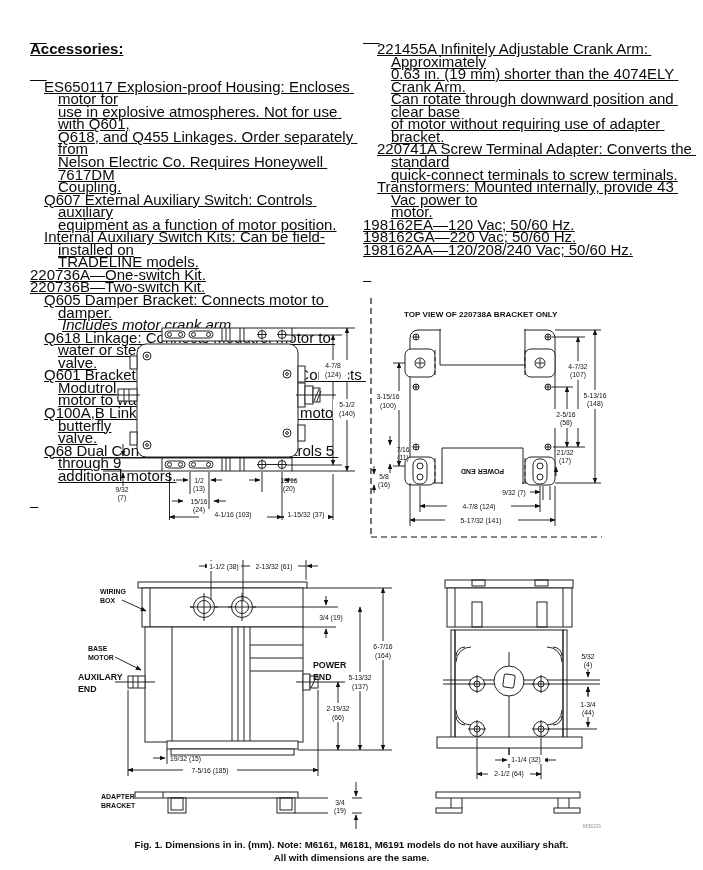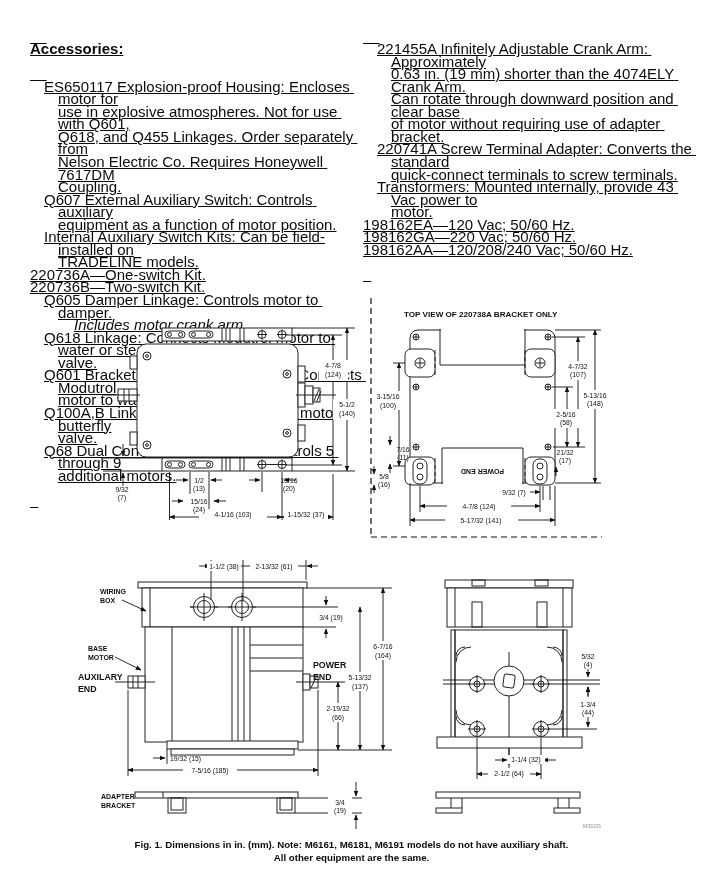--- a/index.html
+++ b/index.html
@@ -4,21 +4,21 @@
 <style>
   html,body{margin:0;padding:0;background:#fff;}
   #page{position:relative;width:703px;height:870px;background:#fff;overflow:hidden;
         font-family:"Liberation Sans",sans-serif;color:#0b0b0b;}
   .col{position:absolute;top:18px;font-size:15px;line-height:12.55px;white-space:pre-wrap;text-decoration:underline;}
   #colL{left:30px;width:333px;}
   #colR{left:363px;width:332px;}
   .acc-head{font-weight:bold;}
   .acc-item{}
   .ind1{margin-left:14px;padding-left:14px;text-indent:-14px;}
-  .ind2{margin-left:44px;}
+  .ind2{margin-left:32px;}
   .ind3{padding-left:14px;text-indent:-14px;}
   .ital{font-style:italic;}
   svg{position:absolute;overflow:visible;}
   .s{stroke:#222;fill:none;stroke-width:1;}
   .sw{stroke:#222;fill:#fff;stroke-width:1;}
   .dl{stroke:#111;fill:none;stroke-width:0.9;}
   .dash{stroke-dasharray:4 3;}
   .wbx{fill:#fff;stroke:none;}
   text{font-family:"Liberation Sans",sans-serif;}
   .dim{font-size:6.8px;fill:#111;}
@@ -36,21 +36,21 @@
 <div id="page">
 
   <div id="colL" class="col">
     <div class="acc-head">Accessories:</div>
     <div><div class="acc-item ind1">ES650117 Explosion-proof Housing: Encloses motor for
 use in explosive atmospheres. Not for use with Q601,
 Q618, and Q455 Linkages. Order separately from
 Nelson Electric Co. Requires Honeywell 7617DM
 Coupling.</div><div class="acc-item ind1">Q607 External Auxiliary Switch: Controls auxiliary
 equipment as a function of motor position.</div><div class="acc-item ind1">Internal Auxiliary Switch Kits: Can be field-installed on
-TRADELINE models.</div><div class="acc-item ind3">220736A—One-switch Kit.</div><div class="acc-item ind3">220736B—Two-switch Kit.</div><div class="acc-item ind1">Q605 Damper Linkage: Controls motor to damper.</div><div class="acc-item ind2 ital">Includes motor crank arm.</div><div class="acc-item ind1">Q618 Linkage: Connects Modutrol motor to water or steam
+TRADELINE models.</div><div class="acc-item ind3">220736A—One-switch Kit.</div><div class="acc-item ind3">220736B—Two-switch Kit.</div><div class="acc-item ind1">Q605 Damper Bracket: Connects motor to damper.</div><div class="acc-item ind2 ital">Includes motor crank arm.</div><div class="acc-item ind1">Q618 Linkage: Connects Modutrol motor to water or steam
 valve.</div><div class="acc-item ind1">Q601 Bracket and Linkage Assembly: Connects Modutrol
 motor to water or steam valve.</div><div class="acc-item ind1">Q100A,B Linkage: Connects Modutrol motor to butterfly
 valve.</div><div class="acc-item ind1">Q68 Dual Control Potentiometer: Controls 5 through 9
 additional motors.</div></div>
   </div>
   <div id="colR" class="col">
     <div><div class="acc-item ind1">221455A Infinitely Adjustable Crank Arm: Approximately
 0.63 in. (19 mm) shorter than the 4074ELY Crank Arm.
 Can rotate through downward position and clear base
 of motor without requiring use of adapter bracket.</div><div class="acc-item ind1">220741A Screw Terminal Adapter: Converts the standard
@@ -479,16 +479,16 @@
       <rect class="sw" x="436" y="808" width="26" height="5"></rect>
       <line class="s" x1="558" y1="798" x2="558" y2="808"></line>
       <line class="s" x1="569" y1="798" x2="569" y2="808"></line>
       <rect class="sw" x="554" y="808" width="26" height="5"></rect>
     </g>
     <text class="code" x="592" y="828">M302G</text>
   </svg>
 
   <div id="caption">
     <div>Fig. 1. Dimensions in in. (mm). Note: M6161, M6181, M6191 models do not have auxiliary shaft.</div>
-    <div>All other equipment are the same.</div>
+    <div>All with dimensions are the same.</div>
   </div>
 
 </div>
 
 </body></html>

